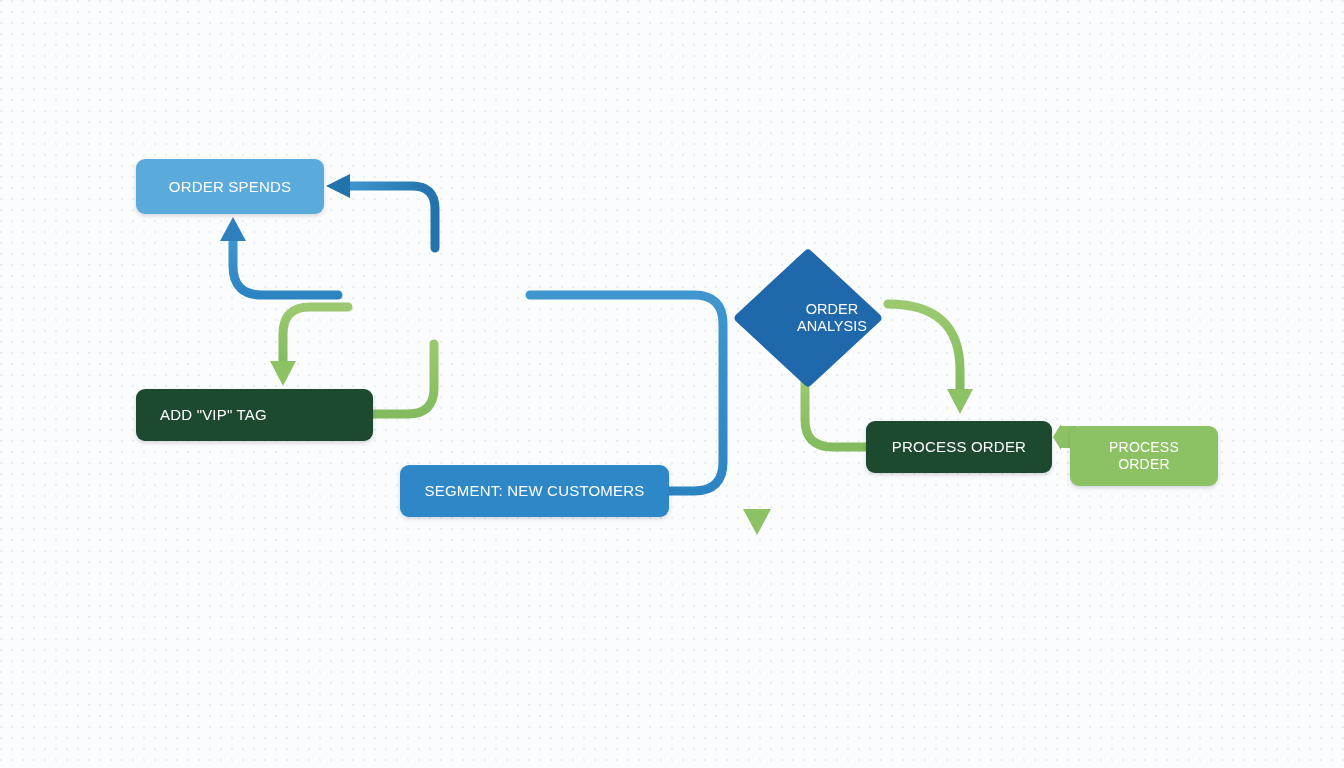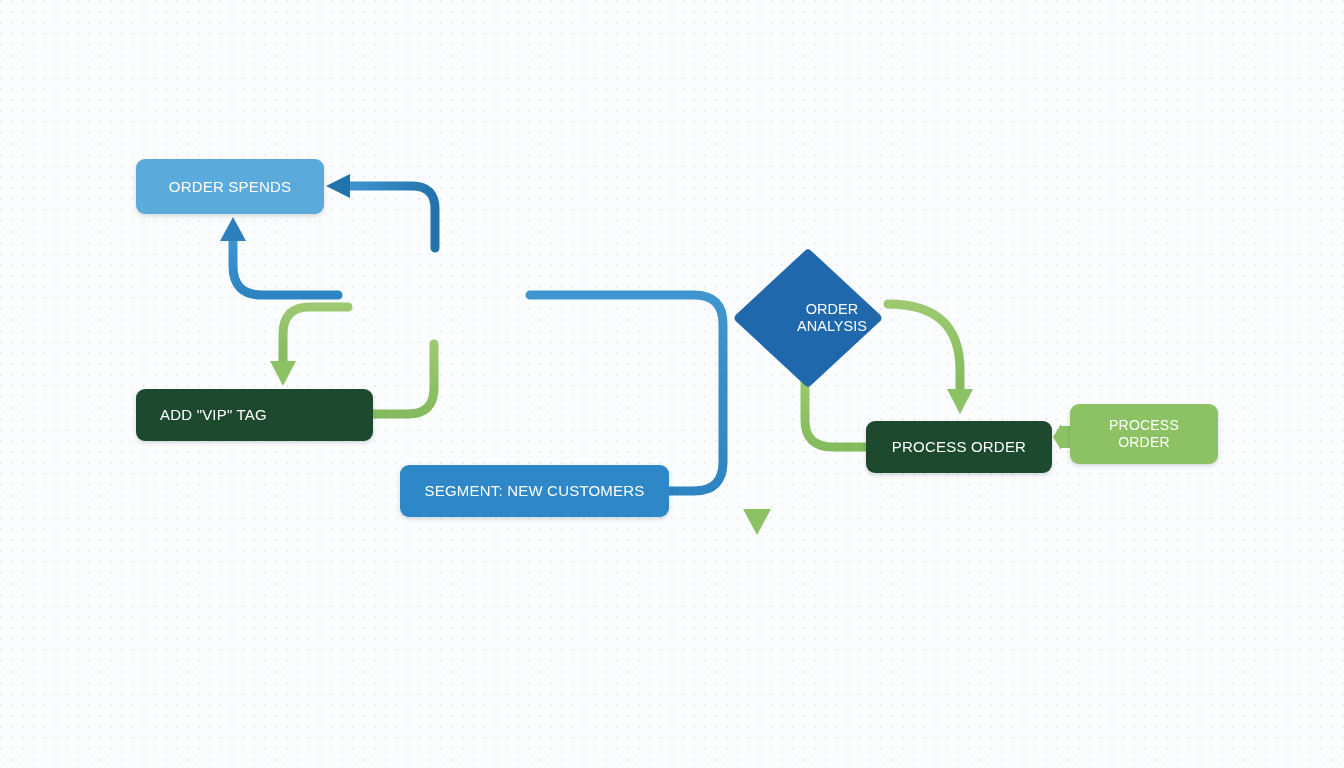--- a/index.html
+++ b/index.html
@@ -84,21 +84,21 @@
   #node-process-order-dark {
     left: 866px; top: 421px; width: 186px; height: 52px;
     background: #1d4a2f;
     justify-content: center;
     font-size: 15px;
   }
   #node-process-order-dark .label { text-align: center; }
 
   
   #node-process-order-light {
-    left: 1070px; top: 404px; width: 148px; height: 60px;
+    left: 1070px; top: 426px; width: 148px; height: 60px;
     background: #8cc264;
     justify-content: center;
     font-size: 14px;
     border-radius: 9px;
     box-shadow: 0 2px 4px rgba(30,50,70,0.18);
   }
   #node-process-order-light .label { text-align: center; }
   #arrow-notch-process-order {
     position: absolute;
     left: 1053px; top: 424px;

